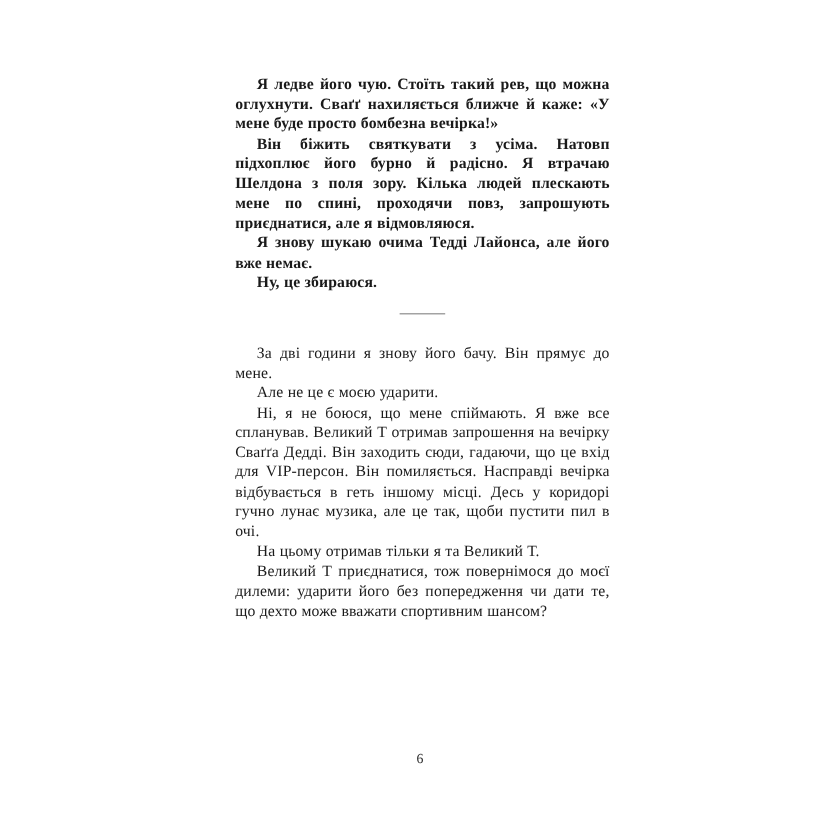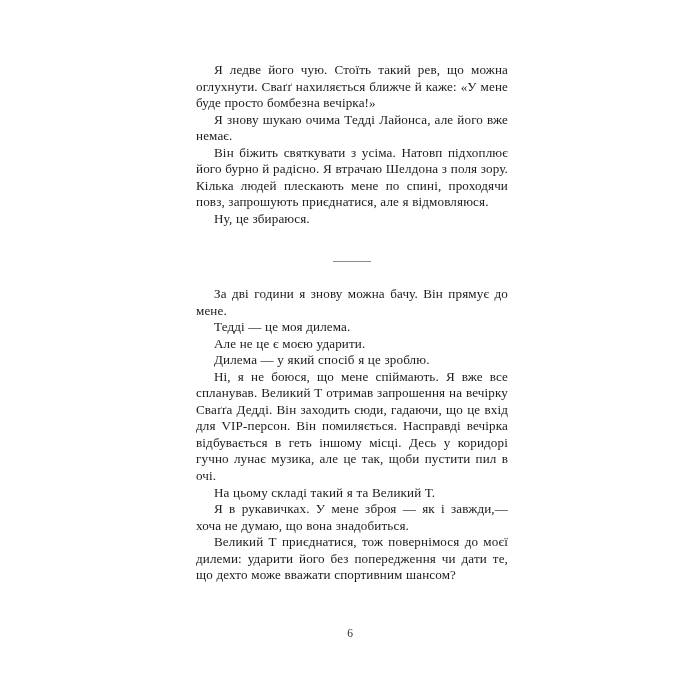--- a/index.html
+++ b/index.html
@@ -21,20 +21,21 @@
     height: 700px;
     background: #ffffff;
     box-sizing: border-box;
   }
 
   .text-block {
     position: absolute;
     left: 196px;
     top: 62px;
     width: 312px;
+    font-weight: bold;
   }
 
   .para {
     margin: 0;
     text-indent: 18px;
     text-align: justify;
     font-size: 13.1px;
     line-height: 16.55px;
     letter-spacing: 0.01em;
     word-spacing: 0.01em;
@@ -79,35 +80,32 @@
     font-family: "Liberation Serif", "DejaVu Serif", serif;
   }
 </style>
 </head>
 <body>
 
 <div class="page">
 
   <div class="text-block">
     <p class="para">Я ледве його чую. Стоїть такий рев, що можна оглух­нути. Сваґґ нахиляється ближче й каже: «У мене буде просто бомбезна вечірка!»</p>
+    <p class="para">Він біжить святкувати з усіма. Натовп підхоплює його бурно й радісно. Я втрачаю Шелдона з поля зору. Кілька людей плескають мене по спині, проходячи повз, запрошують приєднатися, але я відмовляюся.</p>
     <p class="para">Я знову шукаю очима Тедді Лайонса, але його вже немає.</p>
-    <p class="para">Він біжить святкувати з усіма. Натовп підхоплює його бурно й радісно. Я втрачаю Шелдона з поля зору. Кілька людей плескають мене по спині, проходячи повз, запрошують приєднатися, але я відмовляюся.</p>
     <p class="para">Ну, це збираюся.</p>
   </div>
 
   <div class="divider-wrap">
     <div class="divider-rule"></div>
   </div>
 
   <div class="section-two">
-    <p class="para">За дві години я знову можна бачу. Він прямує до мене.</p>
-    <p class="para">Тедді — це моя дилема.</p>
+    <p class="para">За дві години я знову його бачу. Він прямує до мене.</p>
     <p class="para">Але не це є моєю ударити.</p>
-    <p class="para">Дилема — у який спосіб я це зроблю.</p>
     <p class="para">Ні, я не боюся, що мене спіймають. Я вже все спла­нував. Великий Т отримав запрошення на вечірку Сваґ­ґа Дедді. Він заходить сюди, гадаючи, що це вхід для VIP-персон. Він помиляється. Насправді вечірка відбу­вається в геть іншому місці. Десь у коридорі гучно лу­нає музика, але це так, щоби пустити пил в очі.</p>
-    <p class="para">На цьому складі такий я та Великий Т.</p>
-    <p class="para">Я в рукавичках. У мене зброя — як і завжди,— хоча не думаю, що вона знадобиться.</p>
+    <p class="para">На цьому отримав тільки я та Великий Т.</p>
     <p class="para">Великий Т приєднатися, тож повернімося до моєї дилеми: ударити його без попередження чи дати те, що дехто може вважати спортивним шансом?</p>
   </div>
 
   <div class="folio">6</div>
 
 </div>
 
 </body></html>

